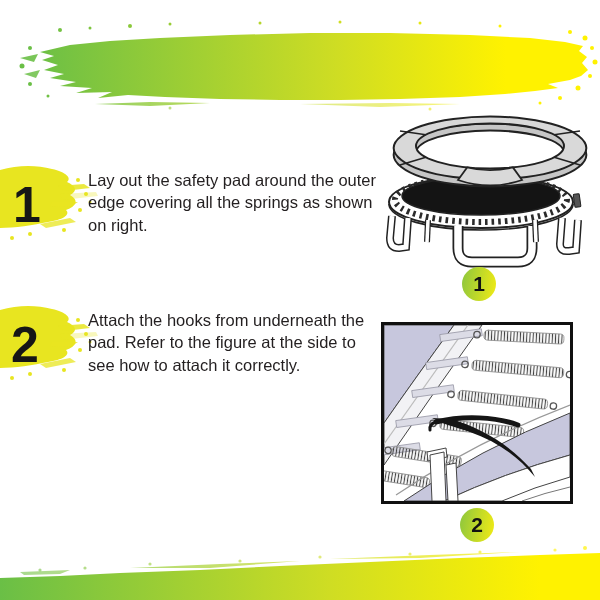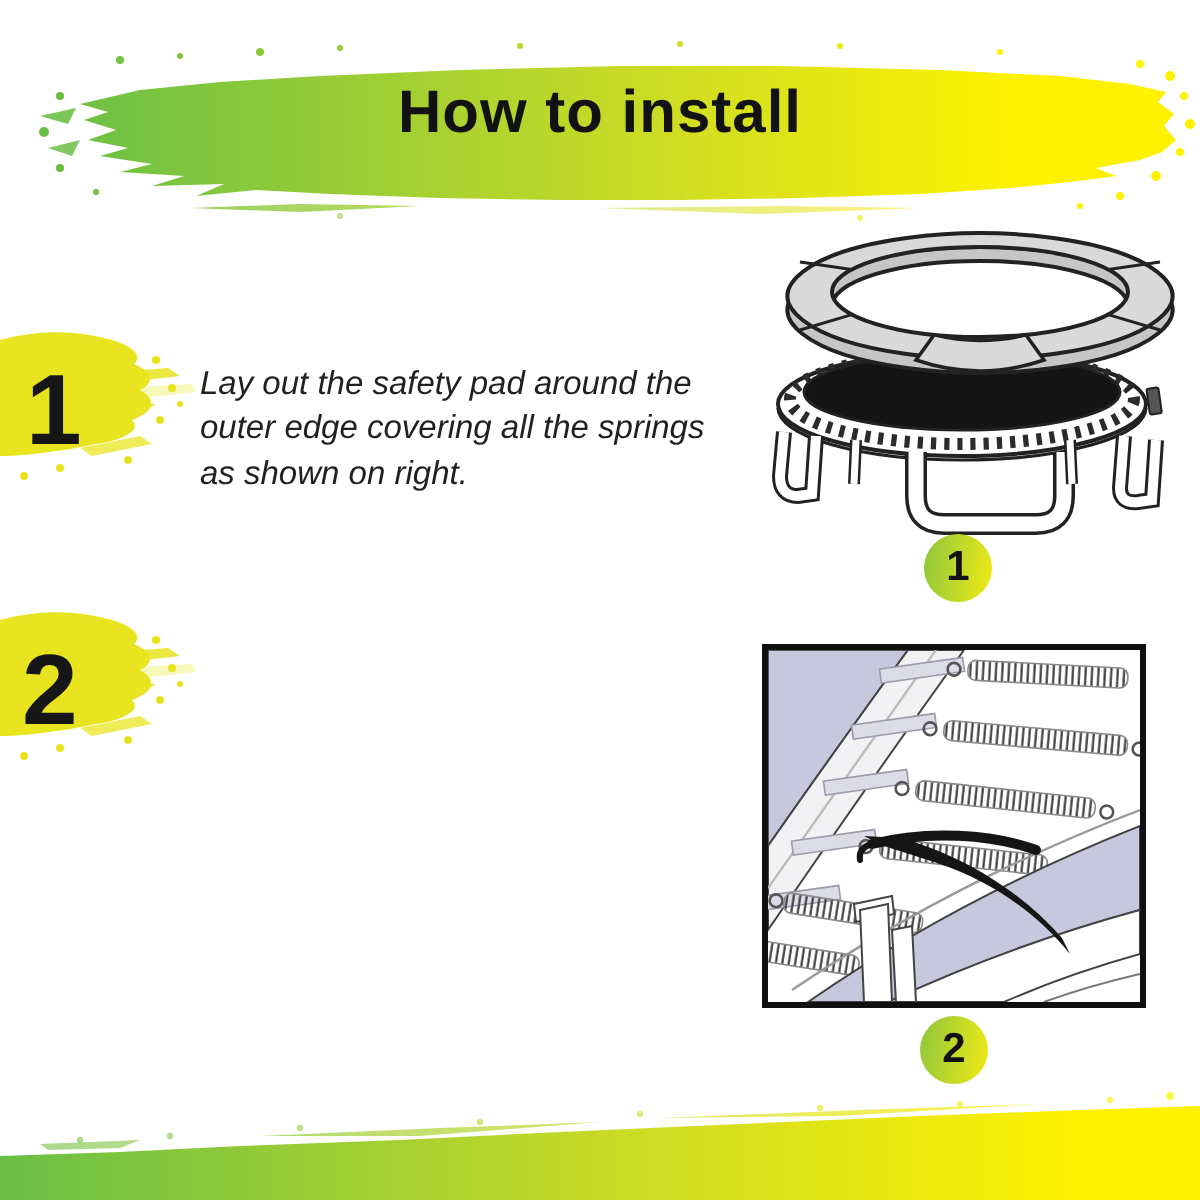--- a/index.html
+++ b/index.html
@@ -18,21 +18,21 @@
     font-size:50px;font-weight:900;line-height:1;color:#161616;
   }
   .digit-1{left:13px;top:180px;}
   .digit-2{left:11px;top:320px;}
   
   .step-text{
     width:294px;font-size:16.5px;line-height:22.4px;color:var(--text,#231f20);
   }
   .text-1{left:88px;top:169px;}
   .text-2{left:88px;top:309px;}
-  .step-text p{margin:12px;font-style:italic;}
+  .step-text p{margin:0;}
   .step-text p + p{margin-top:17px;}
   
   .fig-1{left:370px;top:104px;width:230px;height:172px;}
   .fig-2{
     left:381px;top:322px;width:192px;height:182px;
     border:3px solid #101010;box-sizing:border-box;background:#fff;
   }
   .badge{
     width:34px;height:34px;border-radius:50%;
     background:linear-gradient(100deg,var(--badge_green,#8cc63e),var(--badge_yellow,#f2eb14));
@@ -90,21 +90,20 @@
       <circle cx="595" cy="44" r="2.5"></circle>
         <circle cx="590" cy="58" r="2"></circle>
         <circle cx="578" cy="70" r="2.5"></circle>
       <circle cx="560" cy="80" r="2"></circle>
         <circle cx="540" cy="85" r="1.5"></circle>
       <circle cx="170" cy="90" r="1.5" opacity=".6"></circle>
         <circle cx="430" cy="91" r="1.5" opacity=".6"></circle>
     </g>
   </svg>
 
-  <div class="abs page-title">How to install</div>
 
   <svg class="abs" style="left:0;top:158px" width="105" height="92" viewBox="0 0 105 92" aria-hidden="true">
     <g class="splash-fill">
       <path d="M0,12 C18,7 36,7 52,11 C66,14 72,20 67,24 C76,28 78,33 70,37 C79,42 77,48 66,52
                C71,57 62,62 48,64 C34,67 14,70 0,70 Z"></path>
       <path d="M58,28 L84,26 L90,30 L64,33 Z" opacity=".85"></path>
       <path d="M52,44 L78,44 L70,49 L50,48 Z" opacity=".8"></path>
       <path d="M40,66 L70,60 L76,64 L46,70 Z" opacity=".75"></path>
       <path d="M60,36 L96,34 L98,38 L62,42 Z" opacity=".3"></path>
       <circle cx="78" cy="22" r="2"></circle>
@@ -176,20 +175,21 @@
         <circle cx="86" cy="36" r="2"></circle>
         <circle cx="80" cy="52" r="2"></circle>
       <circle cx="64" cy="72" r="2"></circle>
         <circle cx="30" cy="76" r="2"></circle>
         <circle cx="12" cy="80" r="2"></circle>
       <circle cx="90" cy="44" r="1.5"></circle>
     </g>
   </svg>
   <div class="abs step-digit digit-2">2</div>
   <div class="abs step-text text-2">
+    <p>Attach the hooks from underneath the pad. Refer to the figure at the side to see how to attach it correctly.</p>
   </div>
 
   <div class="abs fig-2">
     <svg width="186" height="176" viewBox="0 0 186 176" aria-hidden="true">
       <defs>
         <pattern id="coil" width="3.2" height="12" patternUnits="userSpaceOnUse">
           <line x1="1.2" y1="-1" x2="1.2" y2="13" stroke="#3f3f3f" stroke-width="1.1"></line>
         </pattern>
       </defs>
 

